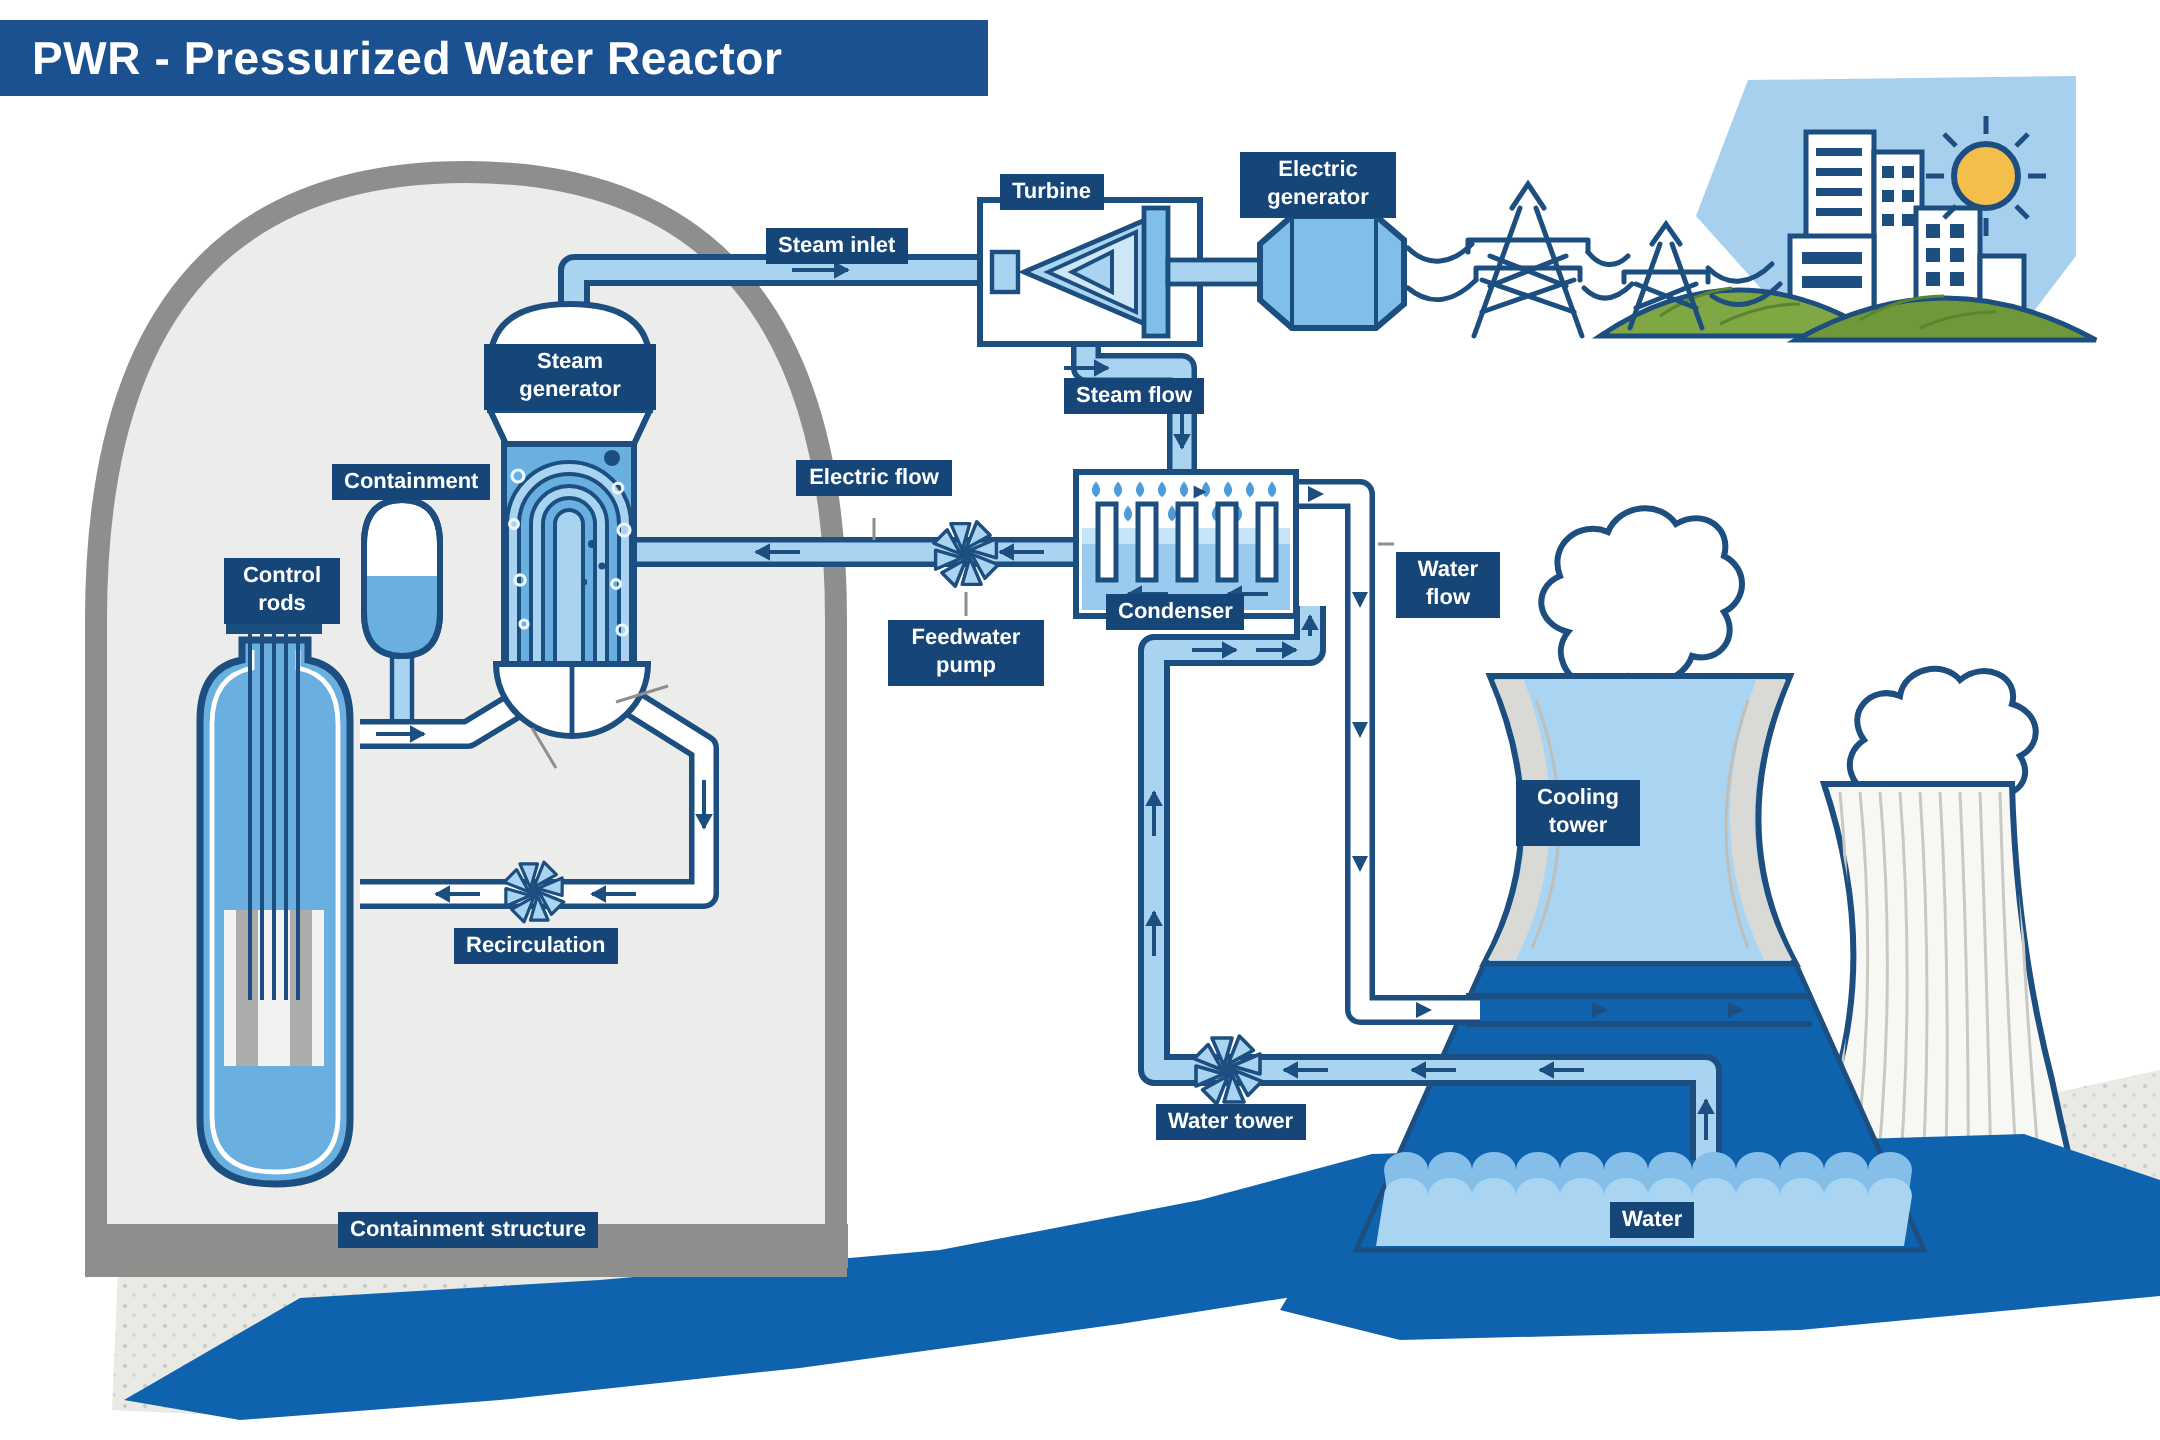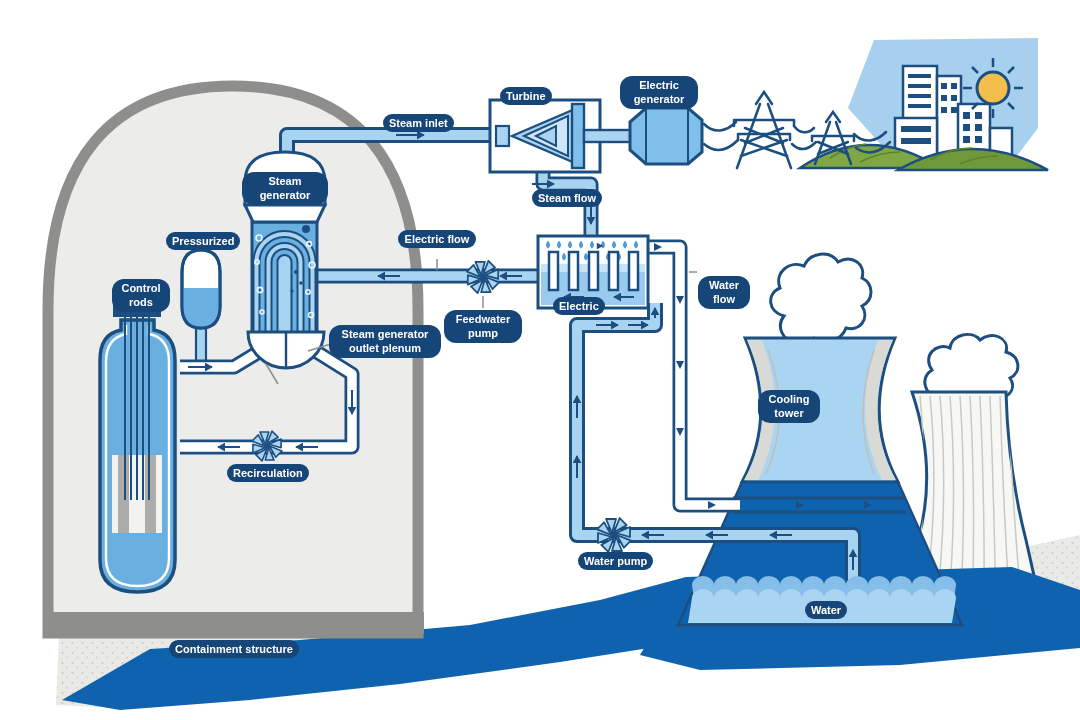--- a/index.html
+++ b/index.html
@@ -1,20 +1,20 @@
 <!DOCTYPE html>
 <html><head>
 <meta charset="utf-8">
 <style>
   html,body{margin:0;padding:0;background:#fff;}
   #stage{position:relative;width:1080px;height:720px;overflow:hidden;background:#fff;
          font-family:"Liberation Sans",sans-serif;}
   #stage svg{position:absolute;left:0;top:0;}
   .lbl{position:absolute;background:#164678;color:#fff;font-weight:bold;font-size:11px;
-       line-height:1.3;text-align:center;padding:2px 6px;z-index:5;border-radius:12px;}
+       line-height:1.3;text-align:center;padding:2px 6px;z-index:5;}
   .nowrap{white-space:nowrap;}
   #title-banner{position:absolute;left:0;top:10px;width:478px;height:38px;background:#1B5191;
        display:flex;align-items:center;padding-left:16px;z-index:6;}
   #title-banner span{color:#fff;font-size:23px;font-weight:bold;letter-spacing:.3px;}
   .pipeO{fill:none;stroke:#1D4E80;stroke-linejoin:round;}
   .pipeB{fill:none;stroke:#A9D4F1;stroke-linejoin:round;}
   .pipeW{fill:none;stroke:#ffffff;stroke-linejoin:round;}
   .flow{stroke:#1D4E80;stroke-width:2;fill:none;}
   .ldr{stroke:#8E8E8C;stroke-width:1.5;fill:none;}
 </style>
@@ -357,32 +357,34 @@
 
 <g>
   <line class="ldr" x1="437" y1="259" x2="437" y2="270"></line>
   <line class="ldr" x1="483" y1="296" x2="483" y2="308"></line>
   <line class="ldr" x1="689" y1="272" x2="697" y2="272"></line>
   <line class="ldr" x1="334" y1="343" x2="308" y2="351"></line>
   <line class="ldr" x1="278" y1="384" x2="266" y2="364"></line>
 </g>
 </svg>
 
+<div id="title-banner">
+  <span>PWR - Pressurized Water Reactor</span>
+</div>
 
 <div class="lbl nowrap" style="left:383px;top:114px">Steam inlet</div>
 <div class="lbl nowrap" style="left:500px;top:87px">Turbine</div>
 <div class="lbl" style="left:620px;top:76px;width:66px">Electric generator</div>
 <div class="lbl nowrap" style="left:532px;top:189px">Steam flow</div>
 <div class="lbl" style="left:242px;top:172px;width:74px">Steam generator</div>
-<div class="lbl nowrap" style="left:166px;top:232px">Pressurized</div>
+<div class="lbl nowrap" style="left:166px;top:232px">Containment</div>
 <div class="lbl" style="left:112px;top:279px;width:46px">Control rods</div>
 <div class="lbl" style="left:398px;top:230px;width:66px">Electric flow</div>
 <div class="lbl" style="left:444px;top:310px;width:66px">Feedwater pump</div>
-<div class="lbl nowrap" style="left:553px;top:297px">Electric</div>
+<div class="lbl nowrap" style="left:553px;top:297px">Condenser</div>
 <div class="lbl" style="left:698px;top:276px;width:40px">Water flow</div>
-<div class="lbl" style="left:329px;top:325px;width:100px">Steam generator outlet plenum</div>
 <div class="lbl nowrap" style="left:227px;top:464px">Recirculation</div>
 <div class="lbl" style="left:758px;top:390px;width:50px">Cooling tower</div>
-<div class="lbl nowrap" style="left:578px;top:552px">Water pump</div>
+<div class="lbl nowrap" style="left:578px;top:552px">Water tower</div>
 <div class="lbl nowrap" style="left:805px;top:601px">Water</div>
-<div class="lbl nowrap" style="left:169px;top:640px">Containment structure</div>
+<div class="lbl nowrap" style="left:169px;top:606px">Containment structure</div>
 
 </div>
 
 </body></html>

